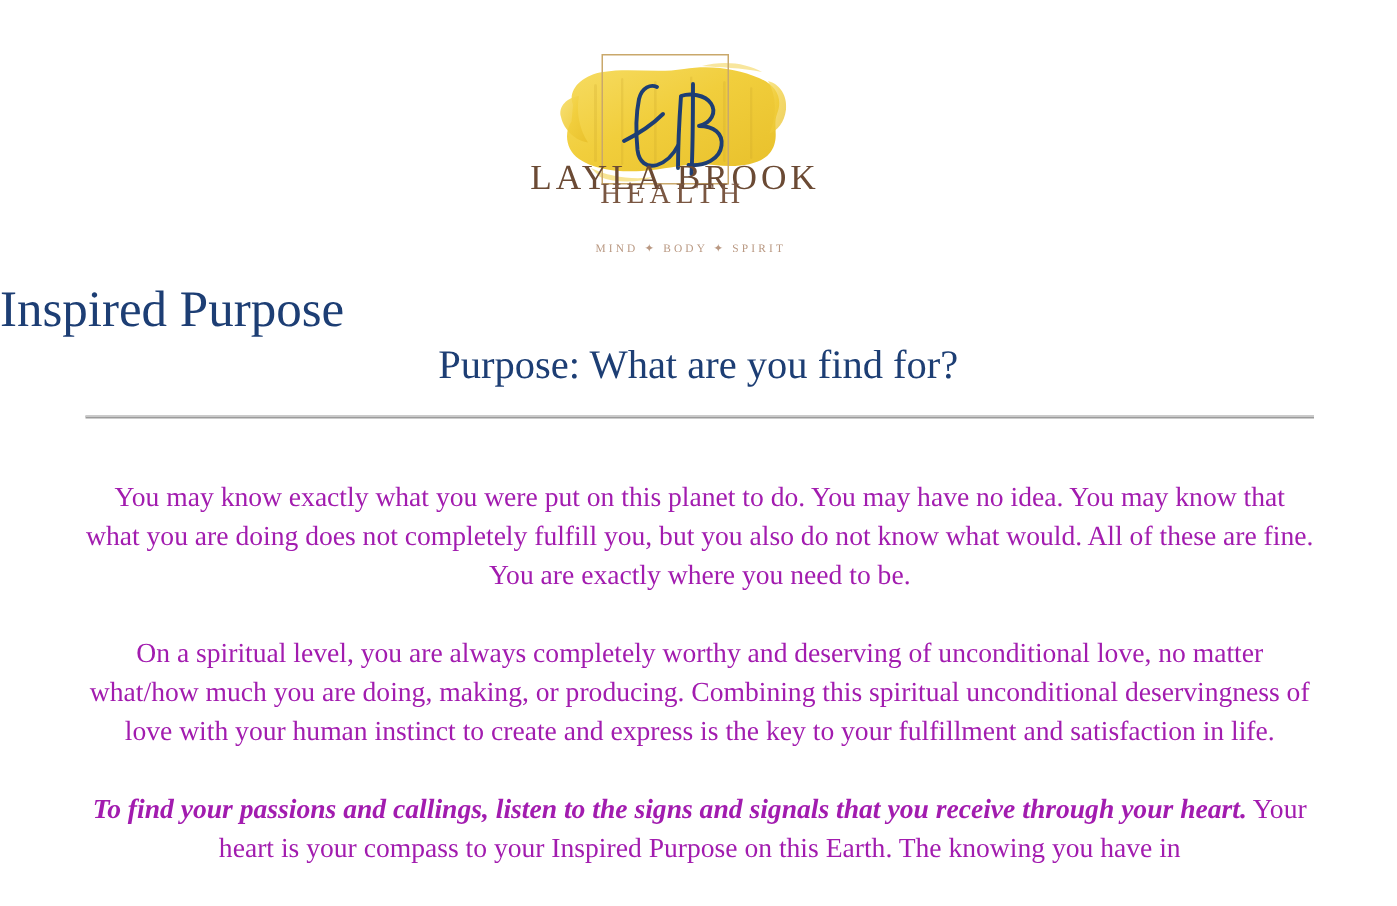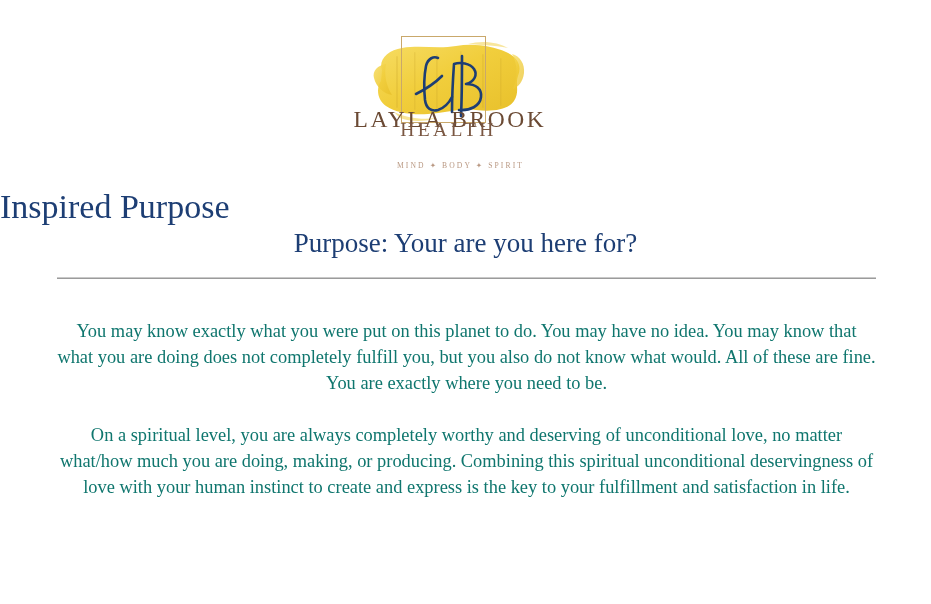--- a/index.html
+++ b/index.html
@@ -142,21 +142,21 @@
 
   
   .body-copy {
     position: absolute;
     left: 57px;
     top: 318px;
     width: 819px;
     text-align: center;
     font-size: 18.4px;
     line-height: 26px;
-    color: #0f766e;
+    color: #a21caf;
   }
   .body-copy p {
     margin: 0 0 26px 0;
   }
   .body-copy p:last-child { margin-bottom: 0; }
   .lead-bold {
     font-weight: bold;
     font-style: italic;
   }
 </style>
@@ -209,26 +209,29 @@
         </svg>
       </div>
 
       <div class="brand-name">LAYLA BROOK</div>
       <div class="brand-sub">HEALTH</div>
       <div class="brand-tagline">MIND  ✦  BODY  ✦  SPIRIT</div>
     </div>
   </div>
 
   <div class="doc-title">Inspired Purpose</div>
-  <div class="doc-subtitle">Purpose: Your are you here for?</div>
+  <div class="doc-subtitle">Purpose: What are you find for?</div>
 
   <div class="divider"></div>
 
   <div class="body-copy">
     <p>
       <span>You may know exactly what you were put on this planet to do. You may have no idea. You may know that what you are doing does not completely fulfill you, but you also do not know what would. All of these are fine. You are exactly where you need to be.</span>
     </p>
     <p>
       <span>On a spiritual level, you are always completely worthy and deserving of unconditional love, no matter what/how much you are doing, making, or producing. Combining this spiritual unconditional deservingness of love with your human instinct to create and express is the key to your fulfillment and satisfaction in life.</span>
     </p>
+    <p>
+      <span class="lead-bold">To find your passions and callings, listen to the signs and signals that you receive through your heart.</span><span> Your heart  is your compass to your Inspired Purpose on this Earth. The knowing you have in</span>
+    </p>
   </div>
 
 </div>
 
 </body></html>

